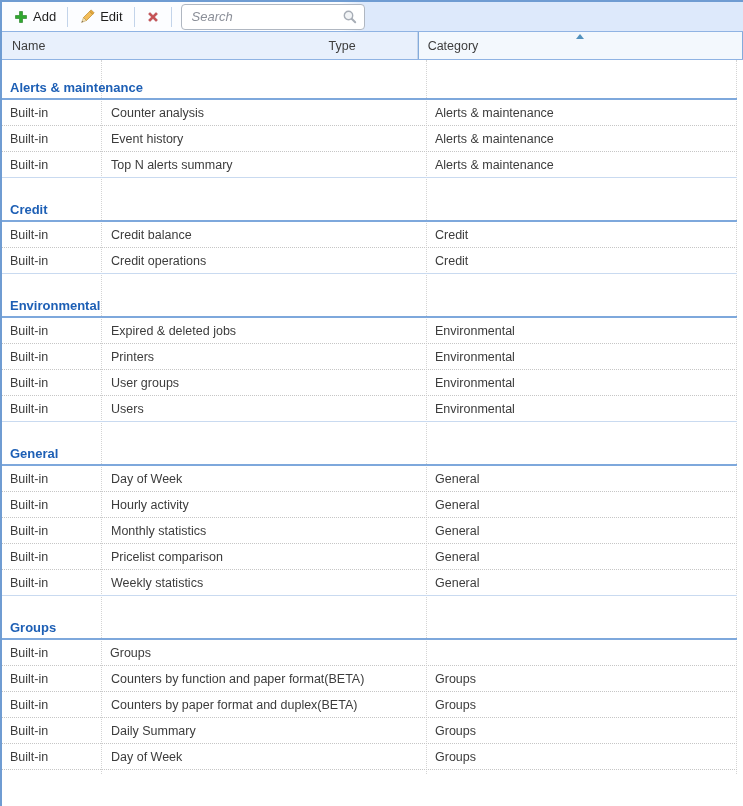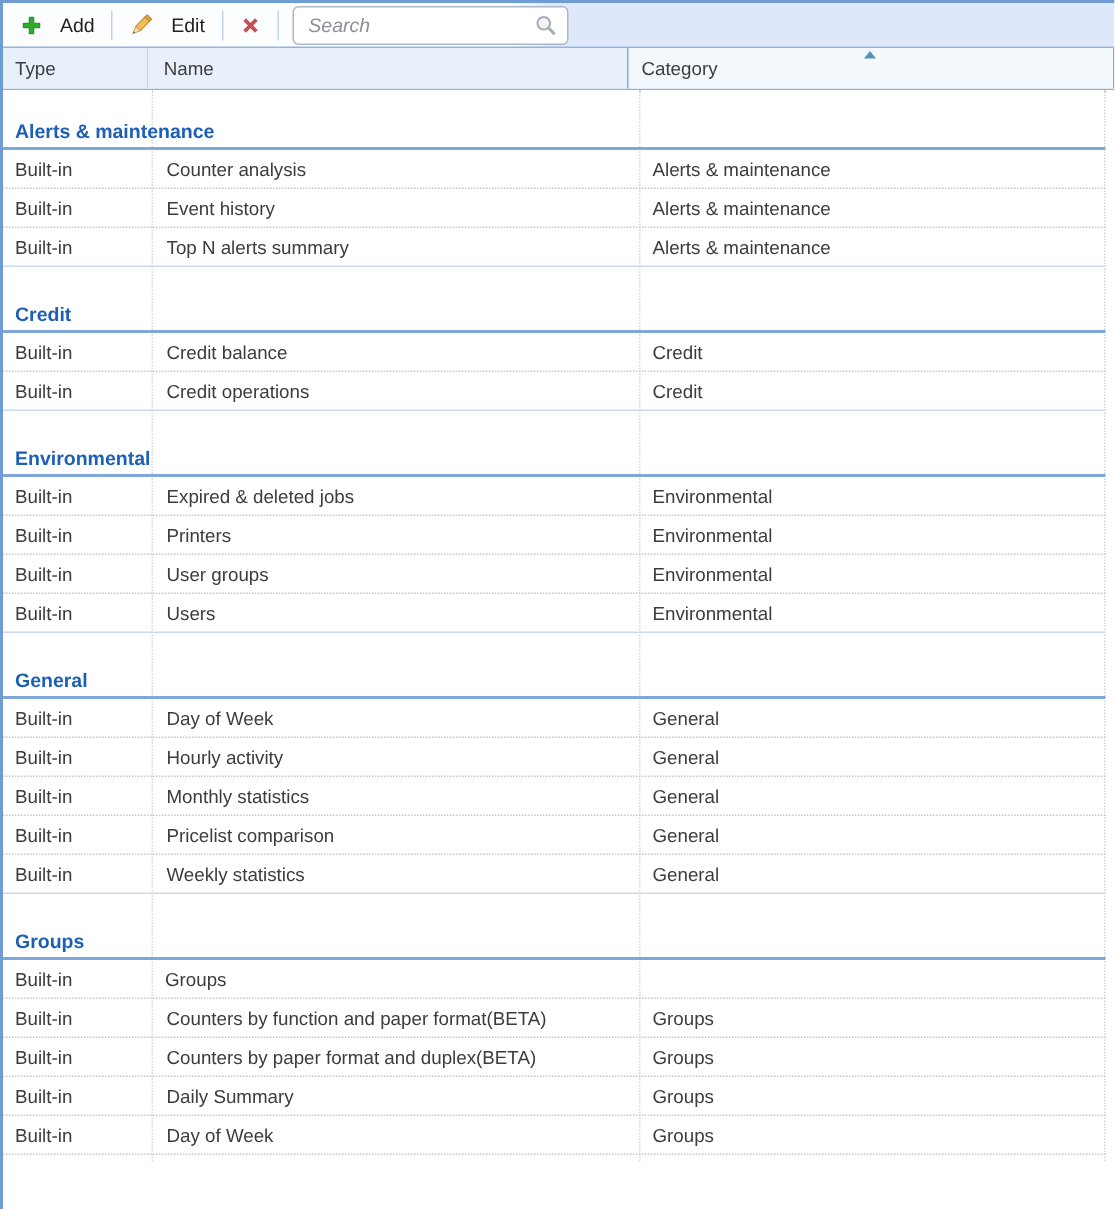--- a/index.html
+++ b/index.html
@@ -21,21 +21,21 @@
   .titlebar .title {font-weight:bold; font-size:14px; color:#161616;}
   .icon-wrap {display:inline-flex; align-items:center; justify-content:center;}
 
   
   .toolbar {
     height:30px; display:flex; align-items:center; padding-left:8px;
     background:linear-gradient(to right,#fcfdff 0px,#fcfdff 338px,#dde9fb 362px,#dde9fb 100%);
     border-bottom:1px solid #8fb3e3;
   }
   .tb-btn {
-    display:flex; align-items:center; gap:12px; border:none; background:transparent;
+    display:flex; align-items:center; gap:5px; border:none; background:transparent;
     font-family:inherit; font-size:13px; color:#1f1f1f; padding:2px 4px; cursor:default;
   }
   .tb-sep {width:1px; height:20px; background:#c3d4ea; margin:0 7px;}
   .search {
     width:184px; height:26px; margin-left:2px; background:#fff;
     border:1px solid #b0b7c1; border-radius:4px;
     display:flex; align-items:center; padding:0 6px 0 8px;
   }
   .search input {
     border:none; outline:none; flex:1; min-width:0; background:transparent;
@@ -129,25 +129,25 @@
       <span class="icon-wrap">
         <svg width="16" height="16" viewBox="0 0 16 16">
           <circle cx="6.5" cy="6.5" r="4.2" fill="#f2f4f6" stroke="#a7adb6" stroke-width="1.4"></circle>
           <line x1="9.7" y1="9.7" x2="13.2" y2="13.2" stroke="#a7adb6" stroke-width="2" stroke-linecap="round"></line>
         </svg>
       </span>
     </div>
   </div>
 
   <div class="grid-header">
+    <div class="hc hc-name">
+      <span>Name</span>
+    </div>
     <div class="hc hc-type">
       <span>Type</span>
-    </div>
-    <div class="hc hc-name">
-      <span>Name</span>
     </div>
     <div class="hc hc-category">
       <span class="sort-asc"></span>
       <span>Category</span>
     </div>
   </div>
 
   <div class="grid-body">
     <div class="vline v1"></div>
     <div class="vline v2"></div>

